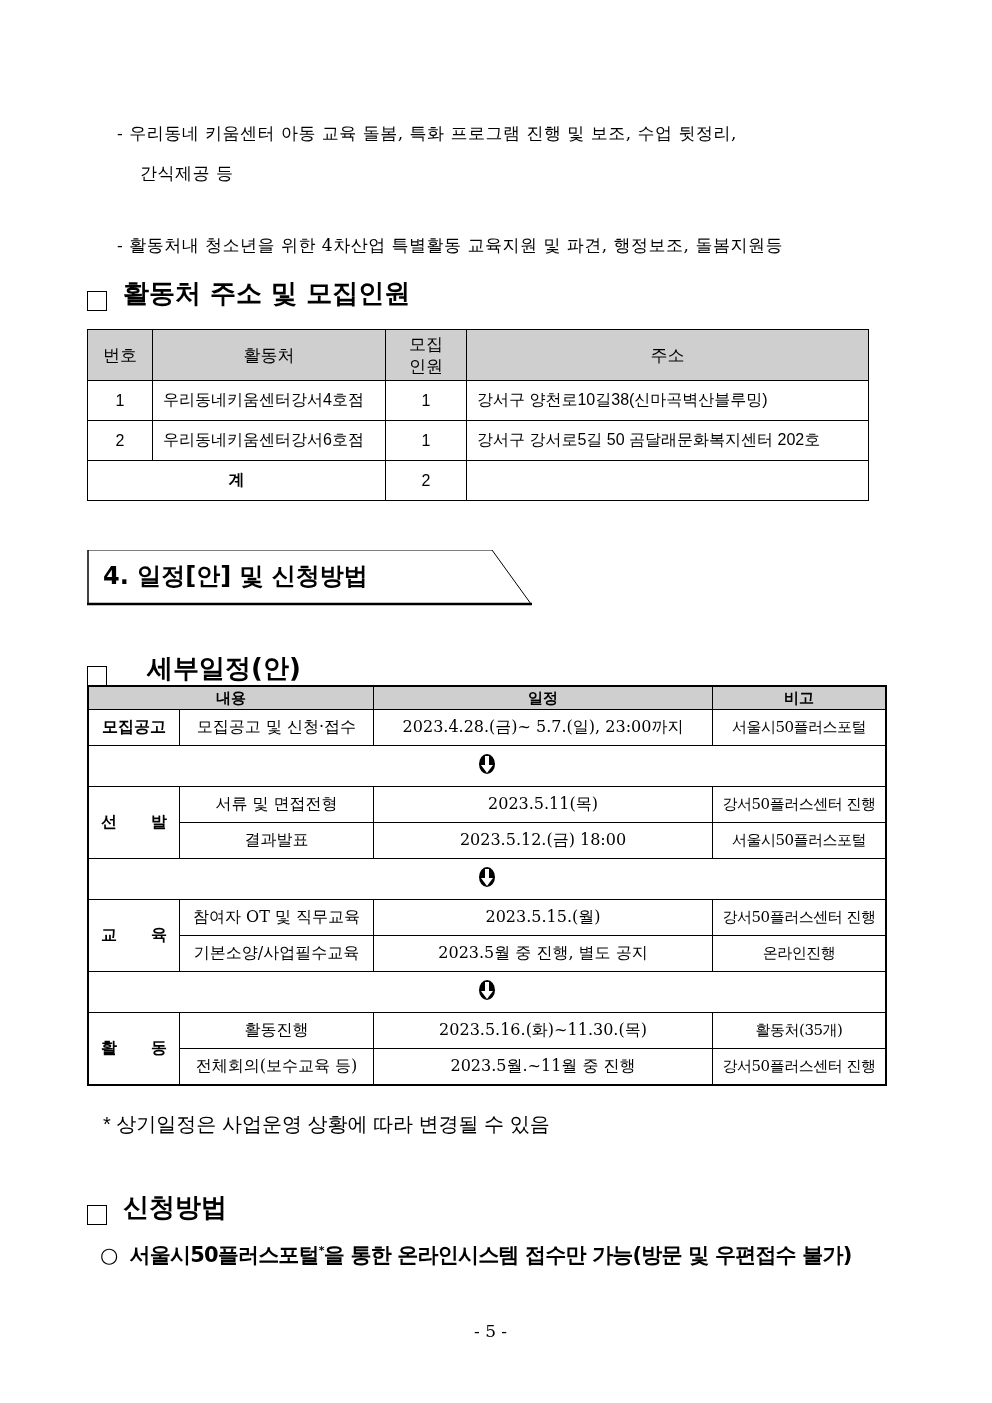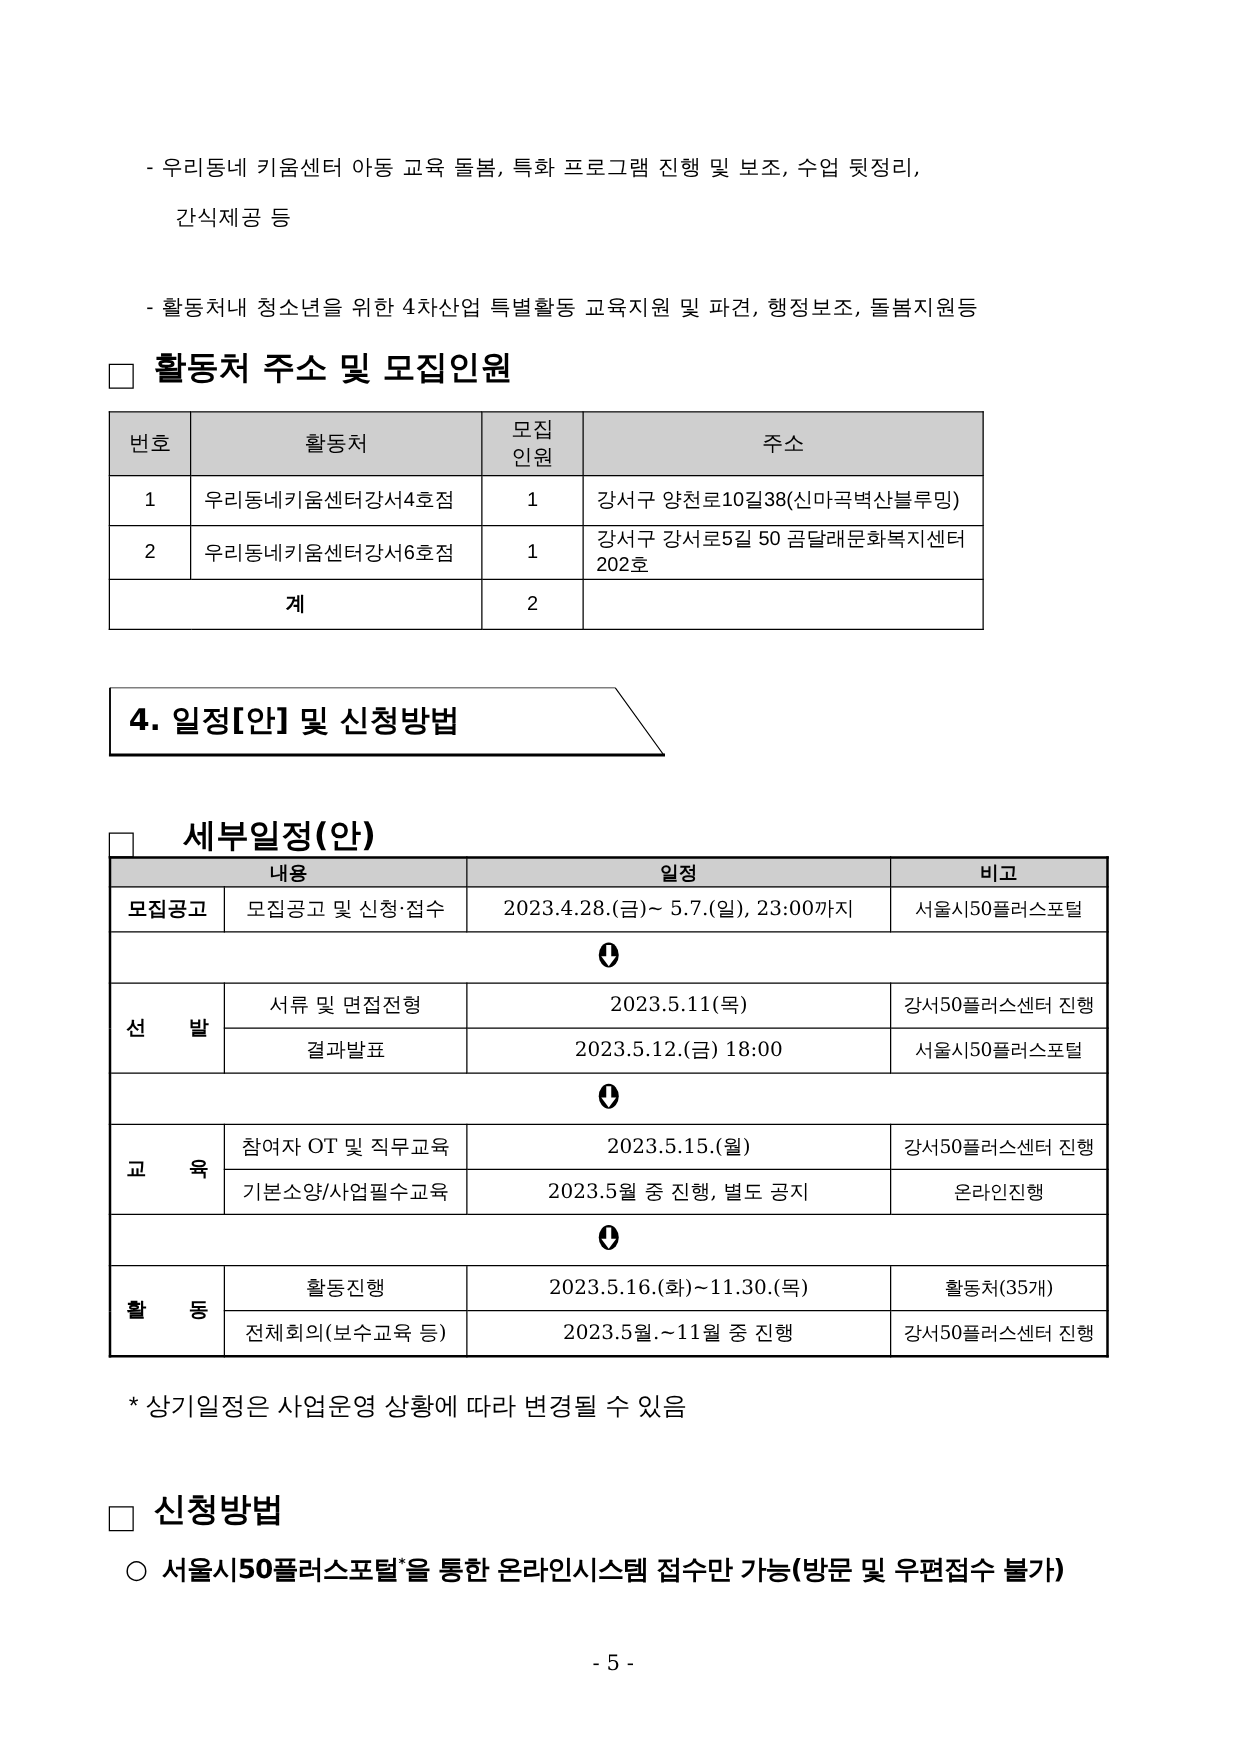--- a/index.html
+++ b/index.html
@@ -3,21 +3,21 @@
 <meta charset="utf-8">
 <style>
   html, body { margin: 0; padding: 0; background: #ffffff; }
   body { width: 992px; height: 1403px; position: relative; overflow: hidden;
          font-family: "DejaVu Serif", "Liberation Serif", serif; color: #000; }
   .abs { position: absolute; }
   .bullet-line { font-size: 17px; letter-spacing: 0.5px; white-space: nowrap; }
   .heading { font-family: "DejaVu Sans", "Liberation Sans", sans-serif; font-weight: bold; font-size: 26px; display: flex; align-items: flex-end; white-space: nowrap; }
   .sq { width: 20px; height: 20px; border: 1.5px solid #000; box-sizing: border-box; margin-right: 16px; display: inline-block; }
   table { border-collapse: collapse; }
-  .t1 { position: absolute; left: 87px; top: 329px; width: 700px;
+  .t1 { position: absolute; left: 87px; top: 329px; width: 782px;
         font-family: "Liberation Sans", sans-serif; font-size: 16px; }
   .t1 td, .t1 th { border: 1px solid #000; text-align: center; padding: 0 6px; }
   .t1 th { background: #cfcfcf; font-weight: normal; font-family: "DejaVu Serif", serif; font-size: 17px; height: 50px; line-height: 22px; }
   .t1 td { height: 39px; }
   .t1 td.left { text-align: left; padding-left: 10px; }
   .sec-banner { position: absolute; left: 87px; top: 550px; width: 445px; height: 55px; }
   .sec-banner svg { position: absolute; left: 0; top: 0; }
   .sec-banner span { position: absolute; left: 16px; top: 10px; font-family: "DejaVu Sans", sans-serif; font-weight: bold; font-size: 24px; white-space: nowrap; }
   .t2 { position: absolute; left: 87px; top: 685px; width: 800px;
         font-family: "DejaVu Serif", "Liberation Serif", serif; font-size: 16px; border: 2px solid #000; }

